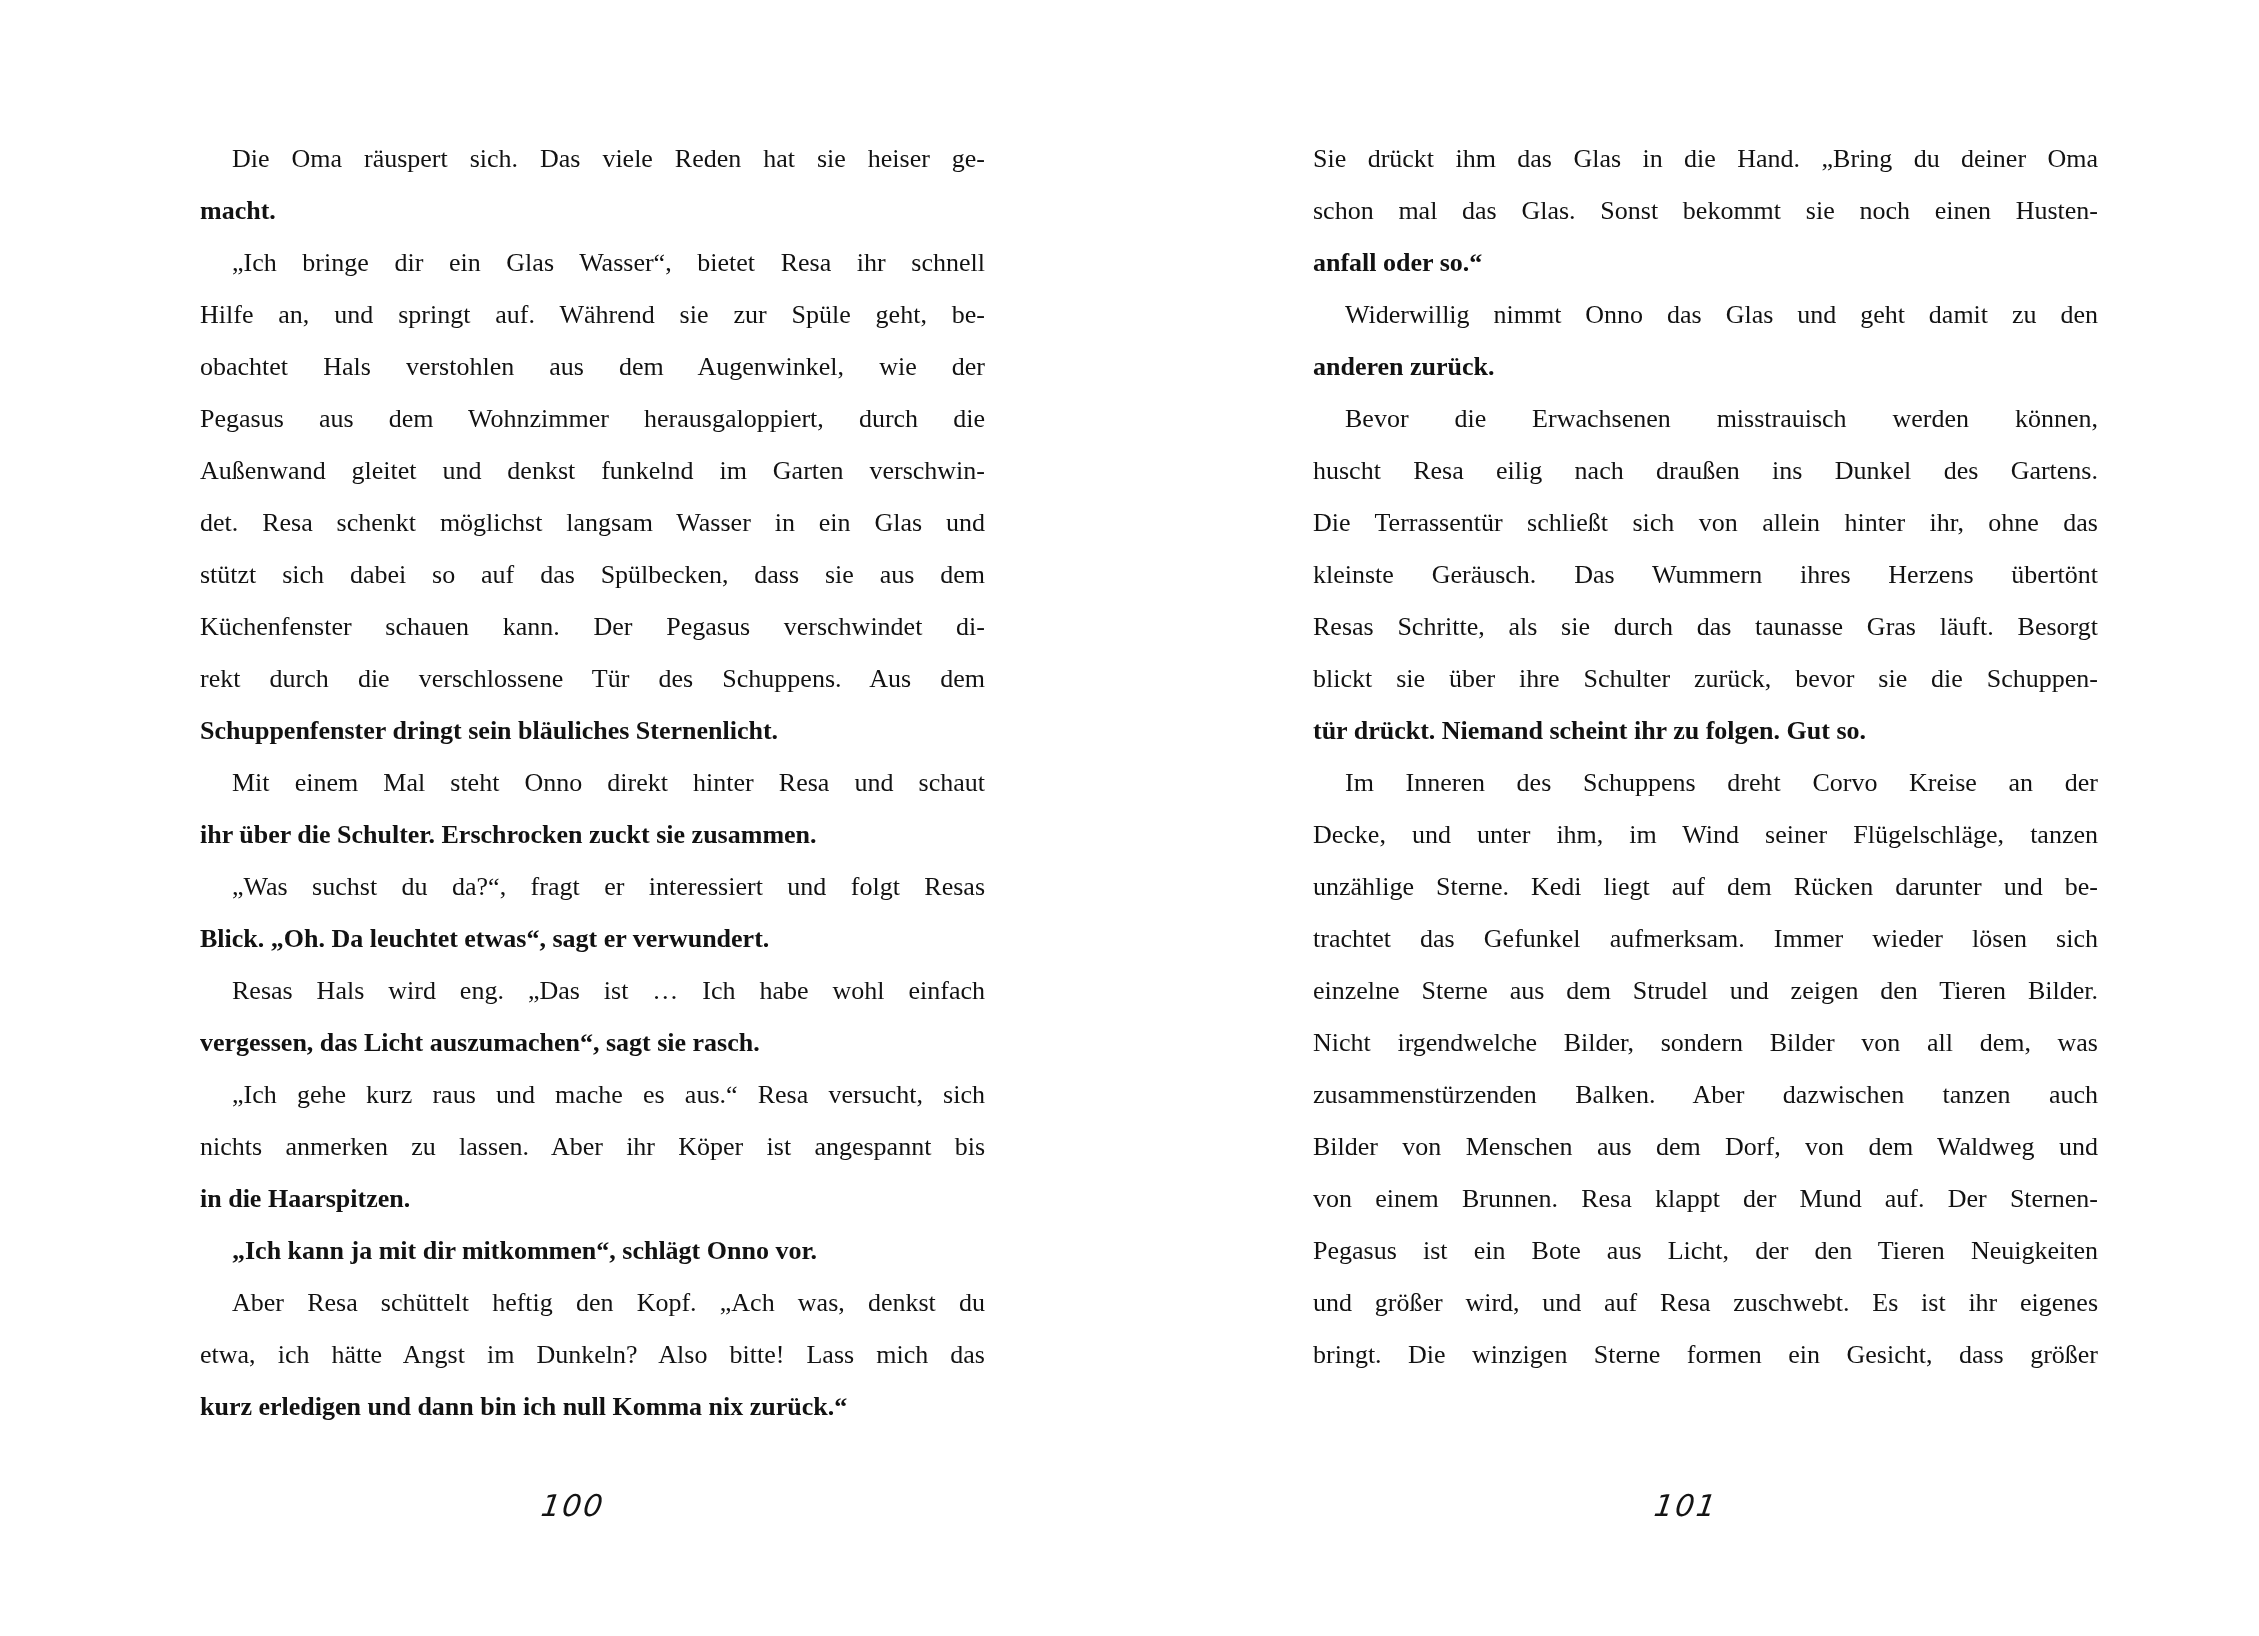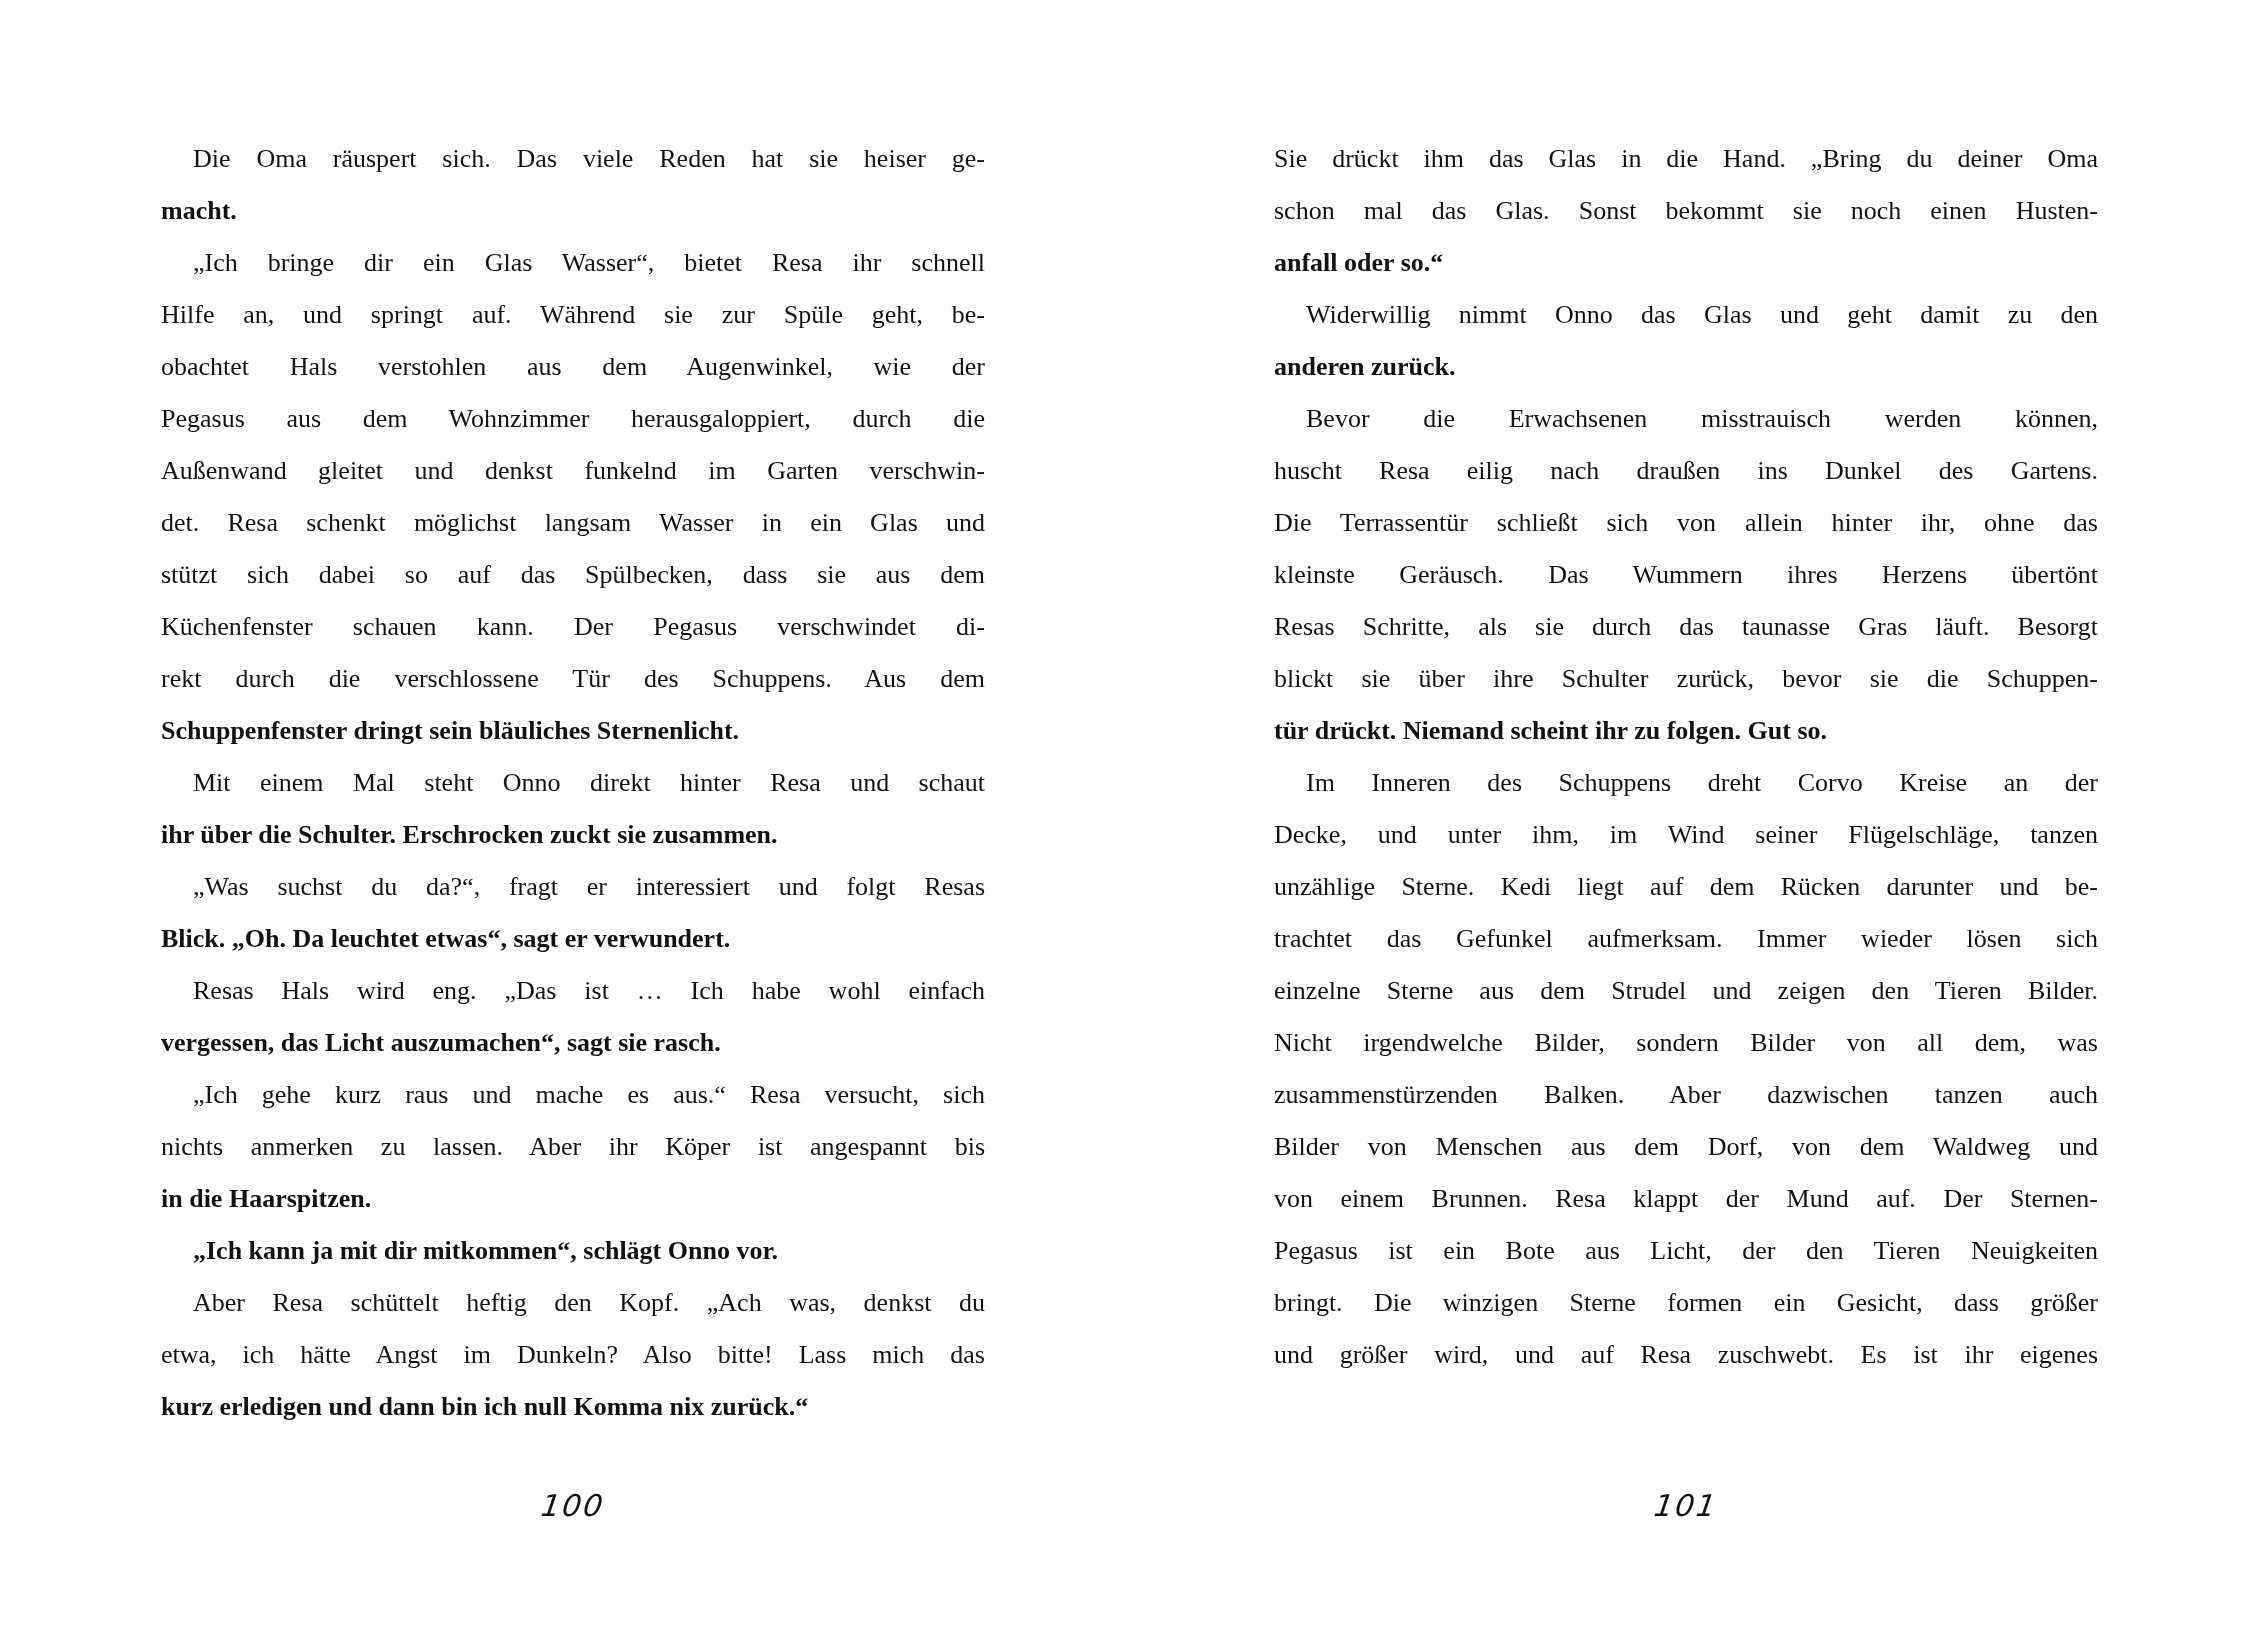--- a/index.html
+++ b/index.html
@@ -29,20 +29,21 @@
   .text-col.col-left  { left: 161px; }
   .text-col.col-right { left: 1274px; }
   
   .page .text-col.col-right { left: 144px; }
 
   .line {
     height: 52px;
     text-align: justify;
     text-align-last: justify;
     white-space: normal;
+    margin-left: 39px;
   }
   .line.endline { text-align-last: left; font-weight: bold; }
   .line.indent  { padding-left: 32px; }
 
   .page-num {
     position: absolute;
     top: 1488px;
     width: 824px;
     text-align: center;
     font-family: "DejaVu Sans", sans-serif;
@@ -108,20 +109,20 @@
         <div class="line indent">Im Inneren des Schuppens dreht Corvo Kreise an der</div>
         <div class="line">Decke, und unter ihm, im Wind seiner Flügelschläge, tanzen</div>
         <div class="line">unzählige Sterne. Kedi liegt auf dem Rücken darunter und be-</div>
         <div class="line">trachtet das Gefunkel aufmerksam. Immer wieder lösen sich</div>
         <div class="line">einzelne Sterne aus dem Strudel und zeigen den Tieren Bilder.</div>
         <div class="line">Nicht irgendwelche Bilder, sondern Bilder von all dem, was</div>
         <div class="line">zusammenstürzenden Balken. Aber dazwischen tanzen auch</div>
         <div class="line">Bilder von Menschen aus dem Dorf, von dem Waldweg und</div>
         <div class="line">von einem Brunnen. Resa klappt der Mund auf. Der Sternen-</div>
         <div class="line">Pegasus ist ein Bote aus Licht, der den Tieren Neuigkeiten</div>
+        <div class="line">und größer wird, und auf Resa zuschwebt. Es ist ihr eigenes</div>
         <div class="line">bringt. Die winzigen Sterne formen ein Gesicht, dass größer</div>
-        <div class="line">und größer wird, und auf Resa zuschwebt. Es ist ihr eigenes</div>
       </div>
     <div class="page-num num-right">101</div>
   </section>
 
 </div>
 
 
 </body></html>

